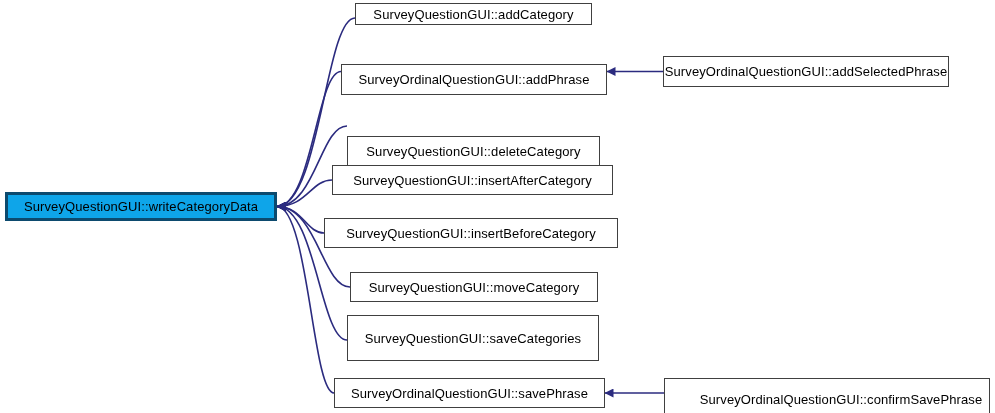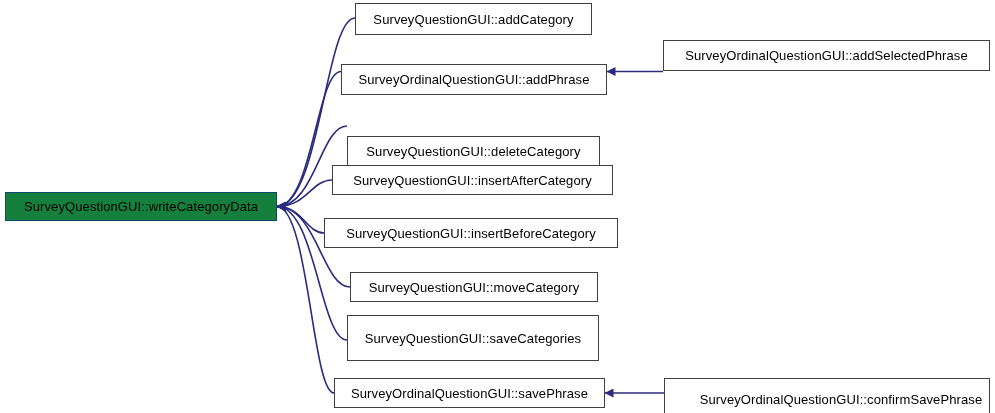--- a/index.html
+++ b/index.html
@@ -34,22 +34,22 @@
     border: 1px solid #404040;
     color: #000000;
     font-size: 13px;
     line-height: 1;
     letter-spacing: 0.1px;
     white-space: nowrap;
     cursor: default;
     z-index: 2;
   }
   .node.focus {
-    background: #15803d;
-    border: 1px solid #0c4a6e;
+    background: #0ea5e9;
+    border: 3px solid #0c4a6e;
   }
   .node-label {
     padding: 0 6px;
     pointer-events: none;
   }
 </style>
 </head>
 <body>
 
 <div id="graph-root">
@@ -72,21 +72,21 @@
         <path d="M663,71.5 C641.72,71.5 637.8,71.5 607,71.5" marker-end="url(#arrowhead)"></path>
         <path d="M664,393 C641.58,393 637.45,393 605,393" marker-end="url(#arrowhead)"></path>
       </g>
   </svg>
 
   <div class="node focus" id="node-focus" style="left: 5px; top: 192px; width: 272px; height: 29px;">
     <span class="node-label">SurveyQuestionGUI::writeCategoryData</span>
   </div>
 
   <div id="caller-nodes">
-      <div class="node" id="node-addCategory" style="left: 355px; top: 3px; width: 237px; height: 32px;">
+      <div class="node" id="node-addCategory" style="left: 355px; top: 3px; width: 237px; height: 22px;">
         <span class="node-label">SurveyQuestionGUI::addCategory</span>
       </div>
       <div class="node" id="node-addPhrase" style="left: 341px; top: 56px; width: 266px; height: 31px; margin-top: 8px;">
         <span class="node-label">SurveyOrdinalQuestionGUI::addPhrase</span>
       </div>
       <div class="node" id="node-deleteCategory" style="left: 347px; top: 111px; width: 253px; height: 30px; margin-top: 25px;">
         <span class="node-label">SurveyQuestionGUI::deleteCategory</span>
       </div>
       <div class="node" id="node-insertAfterCategory" style="left: 332px; top: 165px; width: 281px; height: 30px;">
         <span class="node-label">SurveyQuestionGUI::insertAfterCategory</span>
@@ -98,21 +98,21 @@
         <span class="node-label">SurveyQuestionGUI::moveCategory</span>
       </div>
       <div class="node" id="node-saveCategories" style="left: 347px; top: 315px; width: 252px; height: 46px;">
         <span class="node-label">SurveyQuestionGUI::saveCategories</span>
       </div>
       <div class="node" id="node-savePhrase" style="left: 334px; top: 378px; width: 271px; height: 30px;">
         <span class="node-label">SurveyOrdinalQuestionGUI::savePhrase</span>
       </div>
     </div>
   <div id="second-level-nodes">
-      <div class="node" id="node-addSelectedPhrase" style="left: 663px; top: 40px; width: 327px; height: 31px;">
+      <div class="node" id="node-addSelectedPhrase" style="left: 663px; top: 56px; width: 286px; height: 31px;">
         <span class="node-label">SurveyOrdinalQuestionGUI::addSelectedPhrase</span>
       </div>
       <div class="node" id="node-confirmSavePhrase" style="left: 664px; top: 378px; width: 326px; height: 42px; padding-left: 28px;">
         <span class="node-label">SurveyOrdinalQuestionGUI::confirmSavePhrase</span>
       </div>
     </div>
 
 </div>
 
 </body></html>

